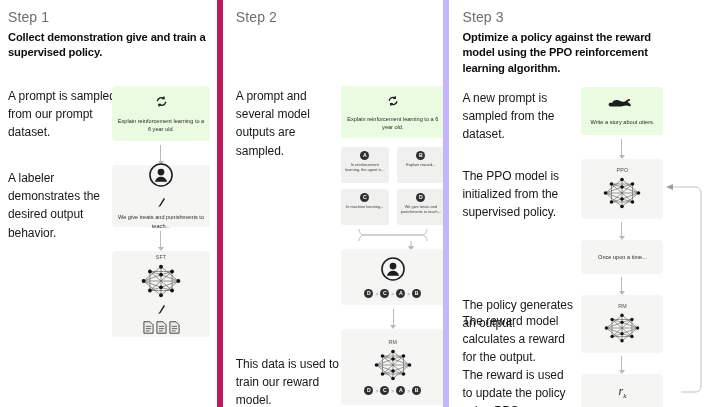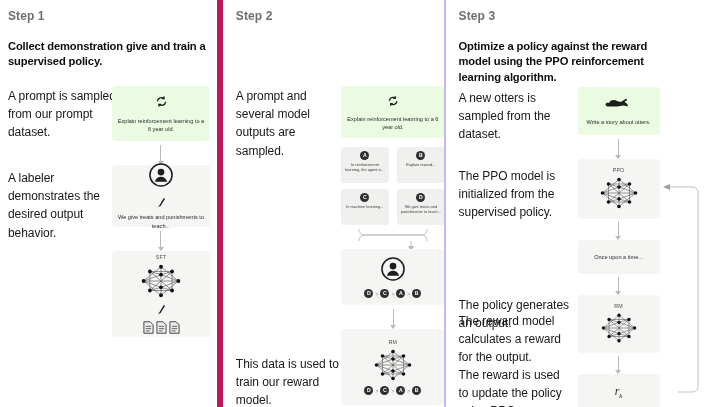--- a/index.html
+++ b/index.html
@@ -8,29 +8,29 @@
     background: #ffffff;
     font-family: "Liberation Sans", sans-serif;
     color: #1b1b1b;
     overflow: hidden;
   }
   .board { position: relative; width: 720px; height: 407px; display: flex; }
 
   .col { position: relative; height: 407px; padding: 9px 0 0 0; }
   .col-1 { width: 226px; }
   .col-2 { width: 236px; border-left: 6px solid #be185d; }
-  .col-3 { width: 288px; border-left: 2px solid #c4b5fd; }
+  .col-3 { width: 288px; border-left: 6px solid #c4b5fd; }
 
   .col-inner { position: relative; height: 100%; padding-left: 8px; padding-right: 4px; }
   .col-2 .col-inner { padding-left: 13px; }
   .col-3 .col-inner { padding-left: 13px; }
 
   .step-label {
-    font-size: 12px; color: #6e6e6e; letter-spacing: .1px;
-    margin-bottom: 16px; font-weight: 700;
+    font-size: 14px; color: #6e6e6e; letter-spacing: .1px;
+    margin-bottom: 5px; font-weight: 400;
   }
   .step-title {
     font-size: 11.2px; font-weight: 700; line-height: 1.38;
     color: #0d0d0d; letter-spacing: -0.15px; max-width: 215px;
   }
 
   
   .caption {
     position: absolute;
     font-size: 12px; line-height: 1.52; color: #16181a;
@@ -292,21 +292,21 @@
         </div>
       </div>
     </div>
   </div>
 
   <div class="col col-3">
     <div class="col-inner">
       <div class="step-label">Step 3</div>
       <div class="step-title">Optimize a policy against the reward model using the PPO reinforcement learning algorithm.</div>
 
-      <div class="caption" style="top:80px;left:13px;">A new otters is sampled from the dataset.</div>
+      <div class="caption" style="top:80px;left:13px;">A new prompt is sampled from the dataset.</div>
       <div class="caption" style="top:158px;left:13px;">The PPO model is initialized from the supervised policy.</div>
       <div class="caption" style="top:243px;left:13px;margin-top:44px;">The policy generates an output.</div>
       <div class="caption" style="top:303px;left:13px;">The reward model calculates a reward for the output.</div>
       <div class="caption" style="top:357px;left:13px;">The reward is used to update the policy using PPO.</div>
 
       <div class="box green" style="top:78px;left:132px;width:82px;height:48px;">
         <span style="margin-bottom:4px;">
           <svg width="28" height="13" viewBox="0 0 48 22">
             <path d="M6 16c-3 0-5-1.5-5-3.5C1 10 4 9 7 10c1-3 4-5 8-5 5 0 7 3 11 3 3 0 5-2 8-4 2-1.4 4-1 3.6 1-0.4 2-2.6 3-4.6 3.6 3 1 5 3 6 5 .6 1.4-.4 2.4-1.8 2-2-.6-4-1-6-1-4 0-6 1.4-10 1.4H6z" fill="#1d1d1d"></path>
             <circle cx="35" cy="7.2" r=".9" fill="#eafbe2"></circle>

